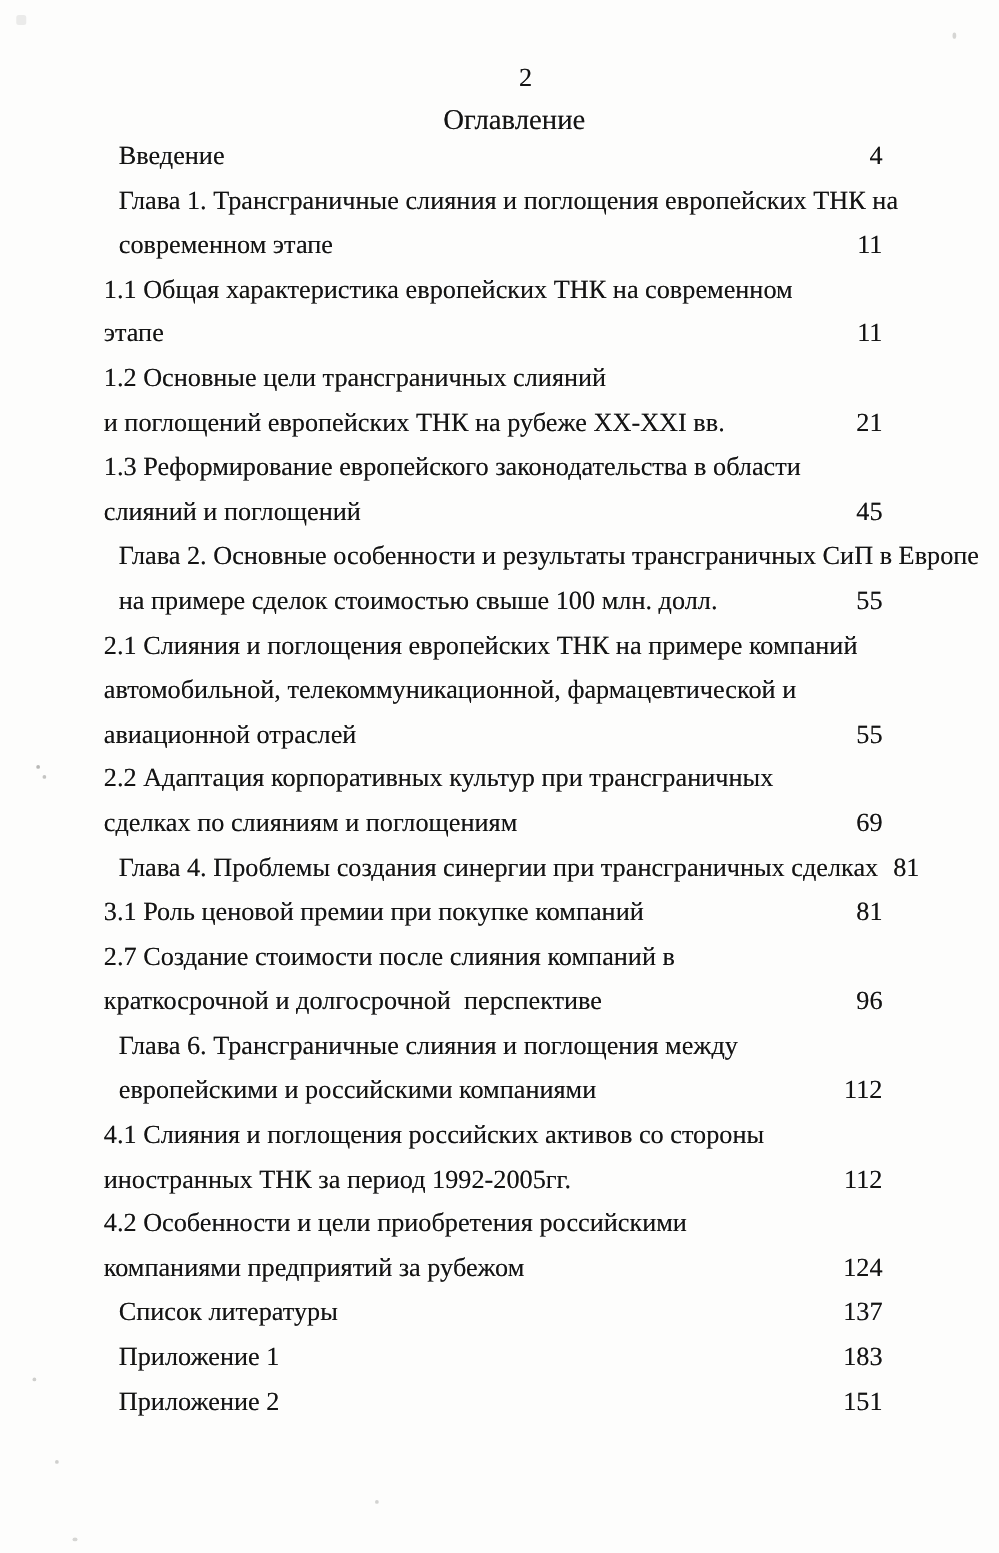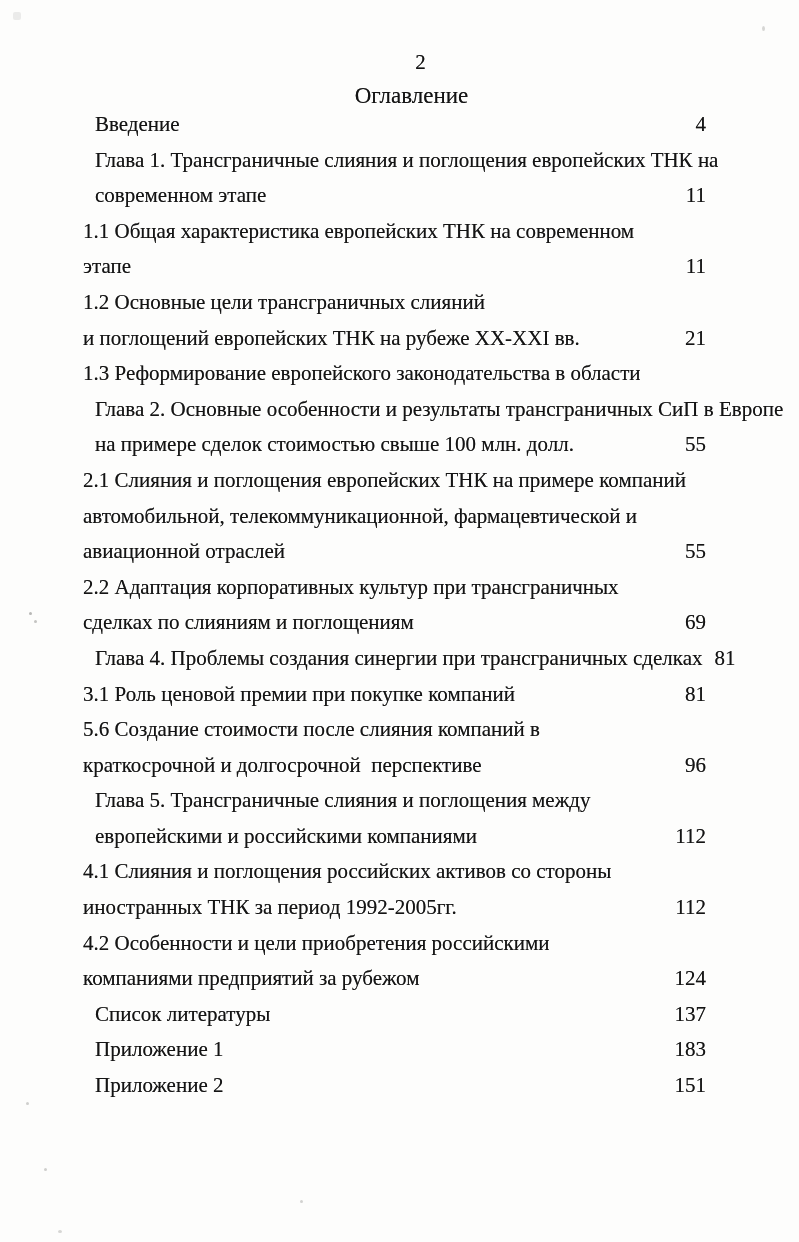--- a/index.html
+++ b/index.html
@@ -78,20 +78,24 @@
       <span class="toc-page"></span>
     </div>
     <div class="toc-row indent1">
       <span class="toc-text">и поглощений европейских ТНК на рубеже XX-XXI вв.</span>
       <span class="toc-page">21</span>
     </div>
     <div class="toc-row indent1">
       <span class="toc-text">1.3 Реформирование европейского законодательства в области</span>
       <span class="toc-page"></span>
     </div>
+    <div class="toc-row indent1">
+      <span class="toc-text">слияний и поглощений</span>
+      <span class="toc-page">45</span>
+    </div>
     <div class="toc-row indent0">
       <span class="toc-text">Глава 2. Основные особенности и результаты трансграничных СиП в Европе</span>
       <span class="toc-page"></span>
     </div>
     <div class="toc-row indent0">
       <span class="toc-text">на примере сделок стоимостью свыше 100 млн. долл.</span>
       <span class="toc-page">55</span>
     </div>
     <div class="toc-row indent1">
       <span class="toc-text">2.1 Слияния и поглощения европейских ТНК на примере компаний</span>
@@ -115,29 +119,29 @@
     </div>
     <div class="toc-row indent0">
       <span class="toc-text">Глава 4. Проблемы создания синергии при трансграничных сделках</span>
       <span class="toc-page">81</span>
     </div>
     <div class="toc-row indent1">
       <span class="toc-text">3.1 Роль ценовой премии при покупке компаний</span>
       <span class="toc-page">81</span>
     </div>
     <div class="toc-row indent1">
-      <span class="toc-text">5.6 Создание стоимости после слияния компаний в</span>
+      <span class="toc-text">2.7 Создание стоимости после слияния компаний в</span>
       <span class="toc-page"></span>
     </div>
     <div class="toc-row indent1">
       <span class="toc-text">краткосрочной и долгосрочной  перспективе</span>
       <span class="toc-page">96</span>
     </div>
     <div class="toc-row indent0">
-      <span class="toc-text">Глава 5. Трансграничные слияния и поглощения между</span>
+      <span class="toc-text">Глава 6. Трансграничные слияния и поглощения между</span>
       <span class="toc-page"></span>
     </div>
     <div class="toc-row indent0">
       <span class="toc-text">европейскими и российскими компаниями</span>
       <span class="toc-page">112</span>
     </div>
     <div class="toc-row indent1">
       <span class="toc-text">4.1 Слияния и поглощения российских активов со стороны</span>
       <span class="toc-page"></span>
     </div>

